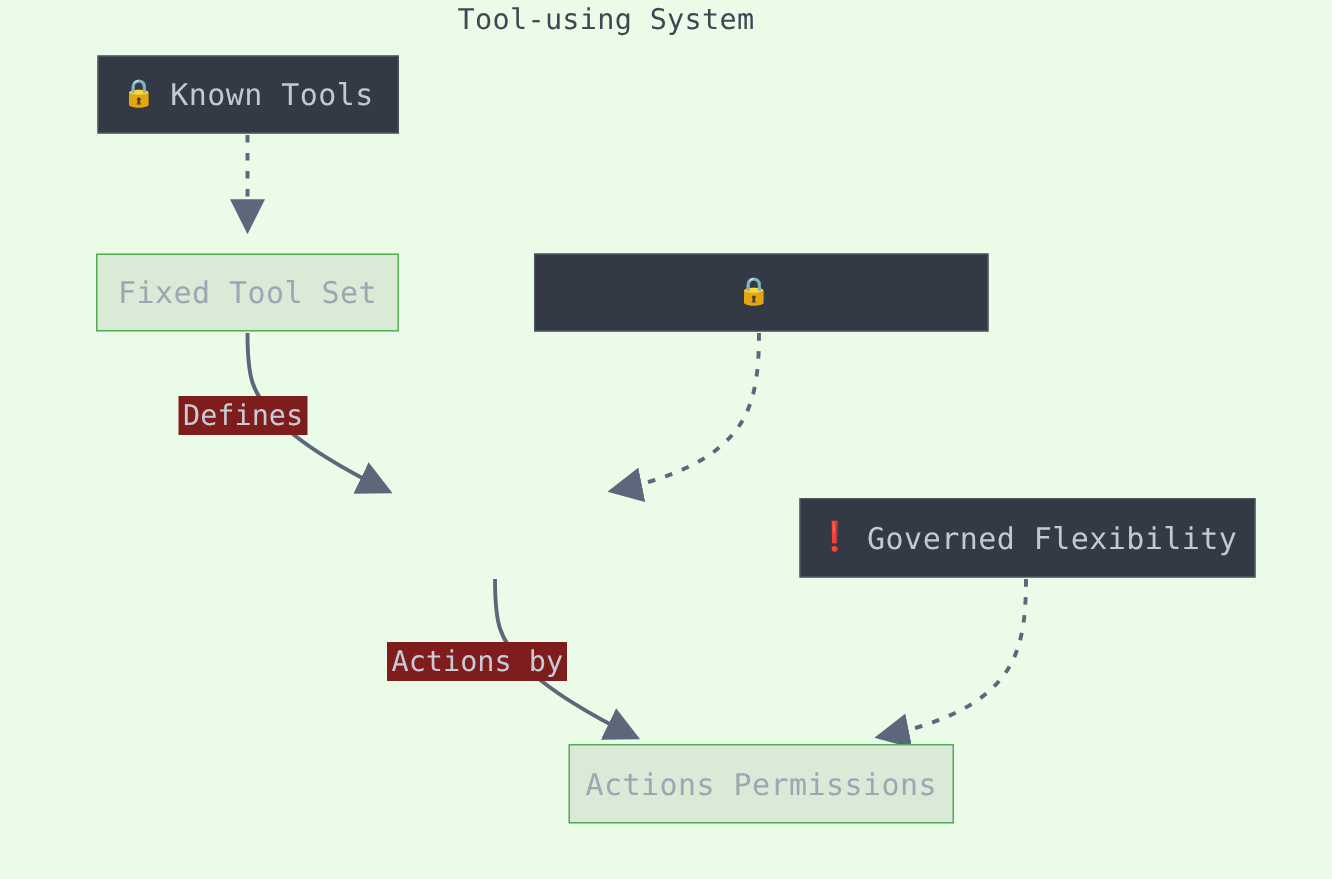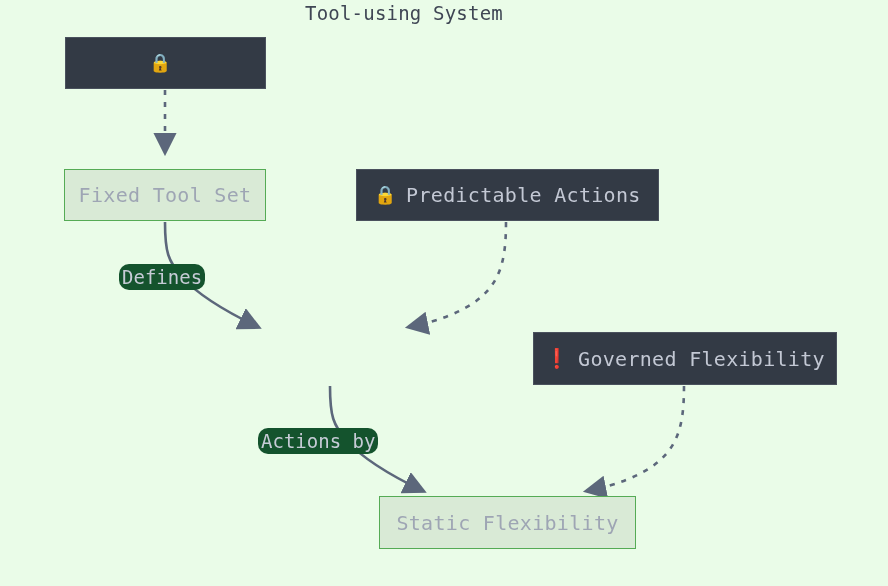--- a/index.html
+++ b/index.html
@@ -73,28 +73,27 @@
     color: #e02020;
     font-weight: bold;
     font-size: 19px;
   }
   .node-label {
     display: inline-block;
   }
   .edge-label {
     position: absolute;
     box-sizing: border-box;
-    background: #14532d;
+    background: #7f1d1d;
     color: #c6cbd6;
     font-size: 19px;
     line-height: 26px;
     padding: 0 3px;
     white-space: nowrap;
     font-family: "DejaVu Sans Mono", "Liberation Mono", monospace;
-    border-radius: 10px;
   }
 </style>
 </head>
 <body>
 
 <div id="diagram-root">
 
   <div class="diagram-title">Tool-using System</div>
 
   <svg id="edge-layer" width="888" height="586" viewBox="0 0 888 586">
@@ -110,38 +109,38 @@
 
     <path d="M506,222 C506,262 500,285 472,304 C450,318 424,324 409,327" fill="none" stroke="#5c677b" stroke-width="2.6" stroke-dasharray="5,7" marker-end="url(#arrowhead)"></path>
 
     <path d="M330,386 C330,416 333,425 347,441 C364,460 398,479 423,491" fill="none" stroke="#5c677b" stroke-width="2.6" marker-end="url(#arrowhead)"></path>
 
     <path d="M684,386 C684,426 678,449 650,468 C628,482 602,488 587,491" fill="none" stroke="#5c677b" stroke-width="2.6" stroke-dasharray="5,7" marker-end="url(#arrowhead)"></path>
   </svg>
 
   <div class="node node-dark" style="left:65px; top:37px; width:201px; height:52px;">
     <span class="node-icon icon-lock">🔒</span>
+    <span class="node-label">Known Tools</span>
   </div>
 
   <div class="node node-green" style="left:64px; top:169px; width:202px; height:52px;">
     <span class="node-label">Fixed Tool Set</span>
   </div>
 
   <div class="node node-dark" style="left:356px; top:169px; width:303px; height:52px;">
     <span class="node-icon icon-lock">🔒</span>
-    <span class="node-label">Predictable Actions</span>
   </div>
 
 
   <div class="node node-dark" style="left:533px; top:332px; width:304px; height:53px;">
     <span class="node-icon icon-warn">❗</span>
     <span class="node-label">Governed Flexibility</span>
   </div>
 
   <div class="node node-green" style="left:379px; top:496px; width:257px; height:53px;">
-    <span class="node-label">Static Flexibility</span>
+    <span class="node-label">Actions Permissions</span>
   </div>
 
   <div class="edge-label" style="left:119px; top:264px;">Defines</div>
 
   <div class="edge-label" style="left:258px; top:428px;">Actions by</div>
 
 </div>
 
 </body></html>

